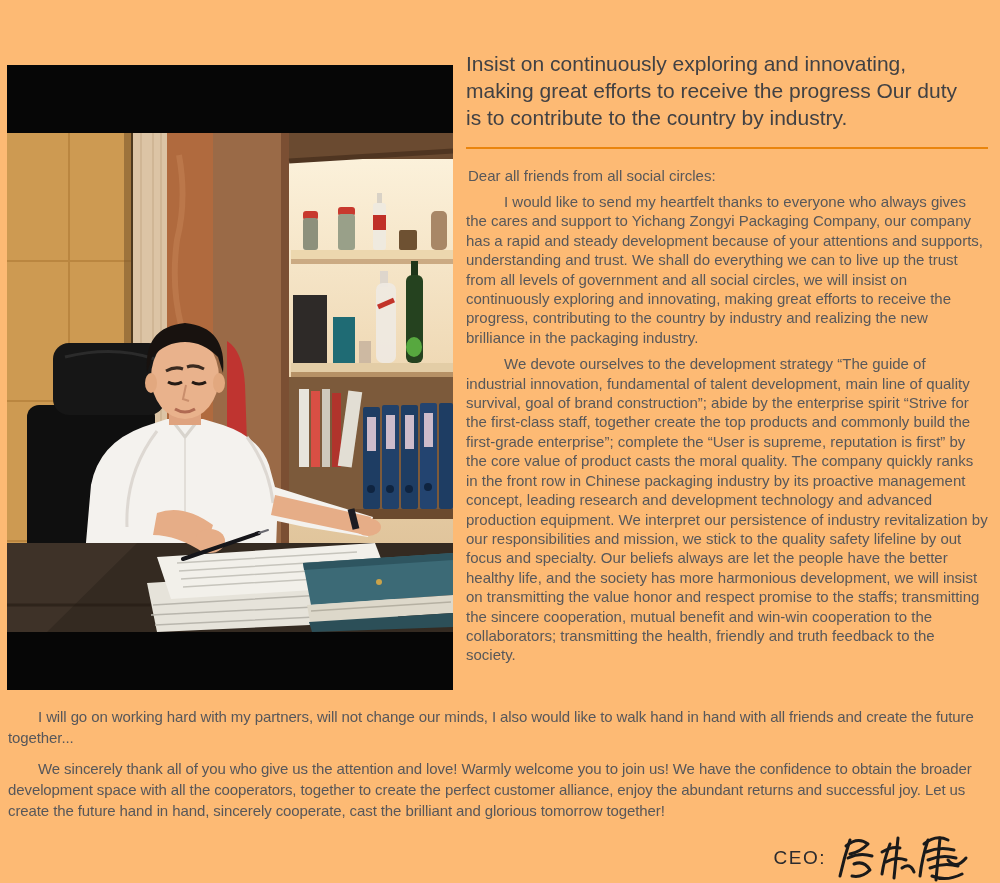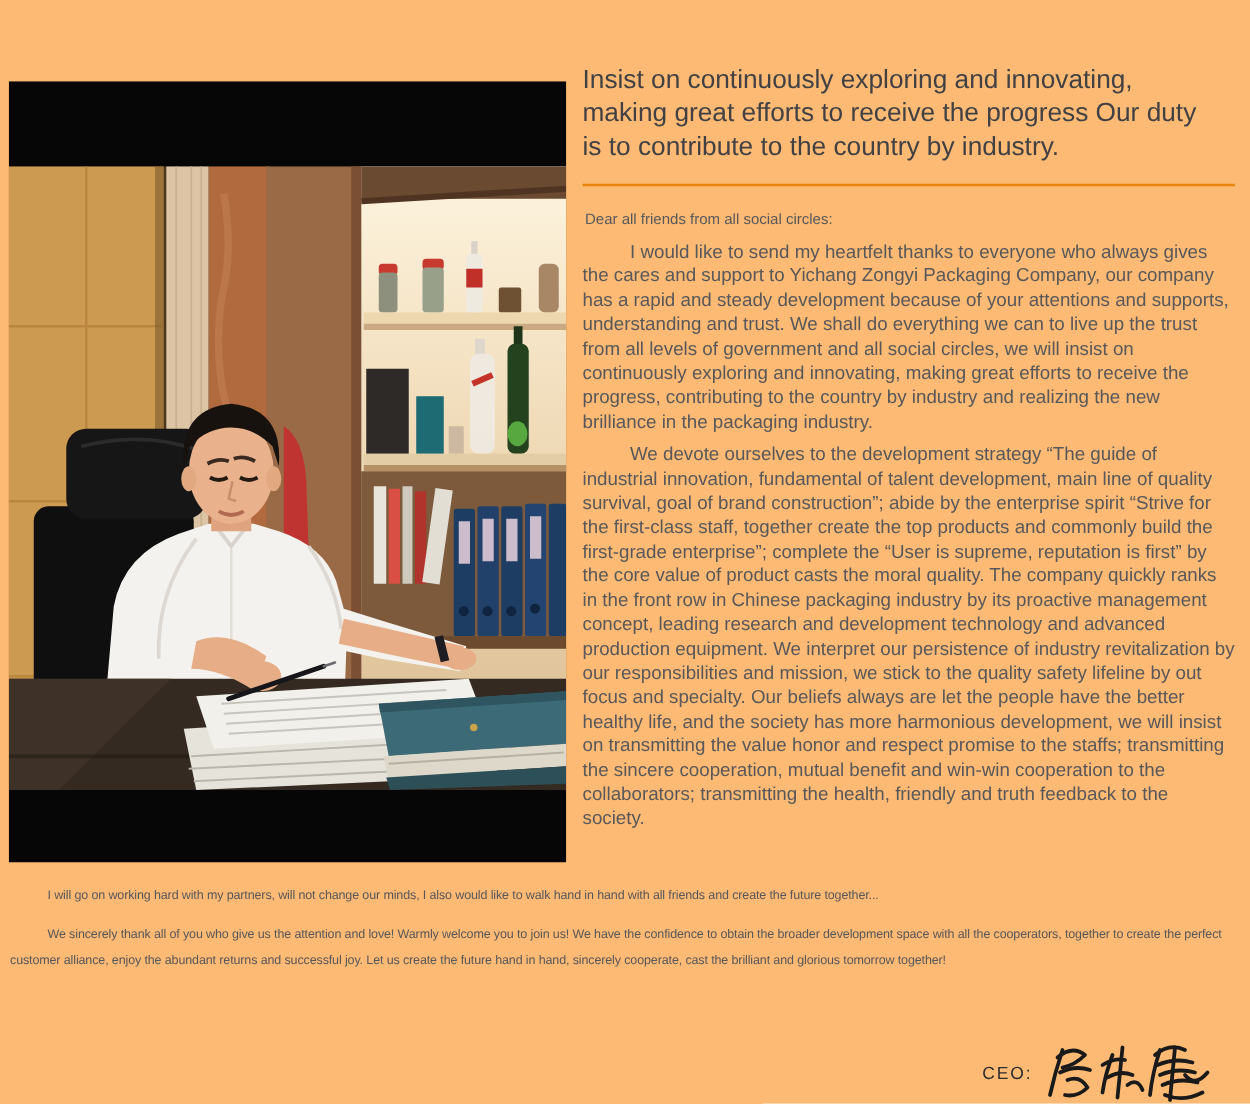--- a/index.html
+++ b/index.html
@@ -3,26 +3,26 @@
 <meta charset="utf-8">
 <style>
   html,body{margin:0;padding:0;background:#ffffff;}
   .page{position:relative;width:1000px;height:883px;background:#fdba74;overflow:hidden;
         font-family:"Liberation Sans", sans-serif;}
   .photo{position:absolute;left:7px;top:65px;width:446px;height:625px;}
   .photo svg{display:block;}
   .right-col{position:absolute;left:466px;top:50px;width:522px;}
   .headline{width:512px;font-size:21px;line-height:27px;font-weight:400;color:#414144;margin:0;}
   .rule{height:2px;background:#ea850d;margin-top:16px;width:522px;}
-  .salutation{margin:17px 0 0 2px;font-size:12px;line-height:19px;color:#58585a;}
+  .salutation{margin:17px 0 0 2px;font-size:15px;line-height:19px;color:#58585a;}
   .para{margin:7px 0 0;font-size:15px;line-height:19.4px;color:#58585a;text-indent:38px;}
   .bottom-block{position:absolute;left:8px;top:706px;width:982px;}
-  .bottom-block .bpara{margin:0 0 10px;font-size:10px;line-height:21px;color:#57575a;text-indent:30px;letter-spacing:-0.1px;}
+  .bottom-block .bpara{margin:0 0 10px;font-size:15px;line-height:21px;color:#57575a;text-indent:30px;letter-spacing:-0.1px;}
   .sig-row{position:absolute;top:832px;right:14px;display:flex;align-items:center;gap:10px;}
-  .ceo-label{font-size:14px;color:#2b2b2e;letter-spacing:1.5px;}
+  .ceo-label{font-size:19px;color:#2b2b2e;letter-spacing:1.5px;}
 </style>
 </head>
 <body>
 
 <div class="page">
 
   <div class="photo">
     <svg viewBox="0 0 446 625" width="446" height="625">
       <defs>
         <clipPath id="cp">

